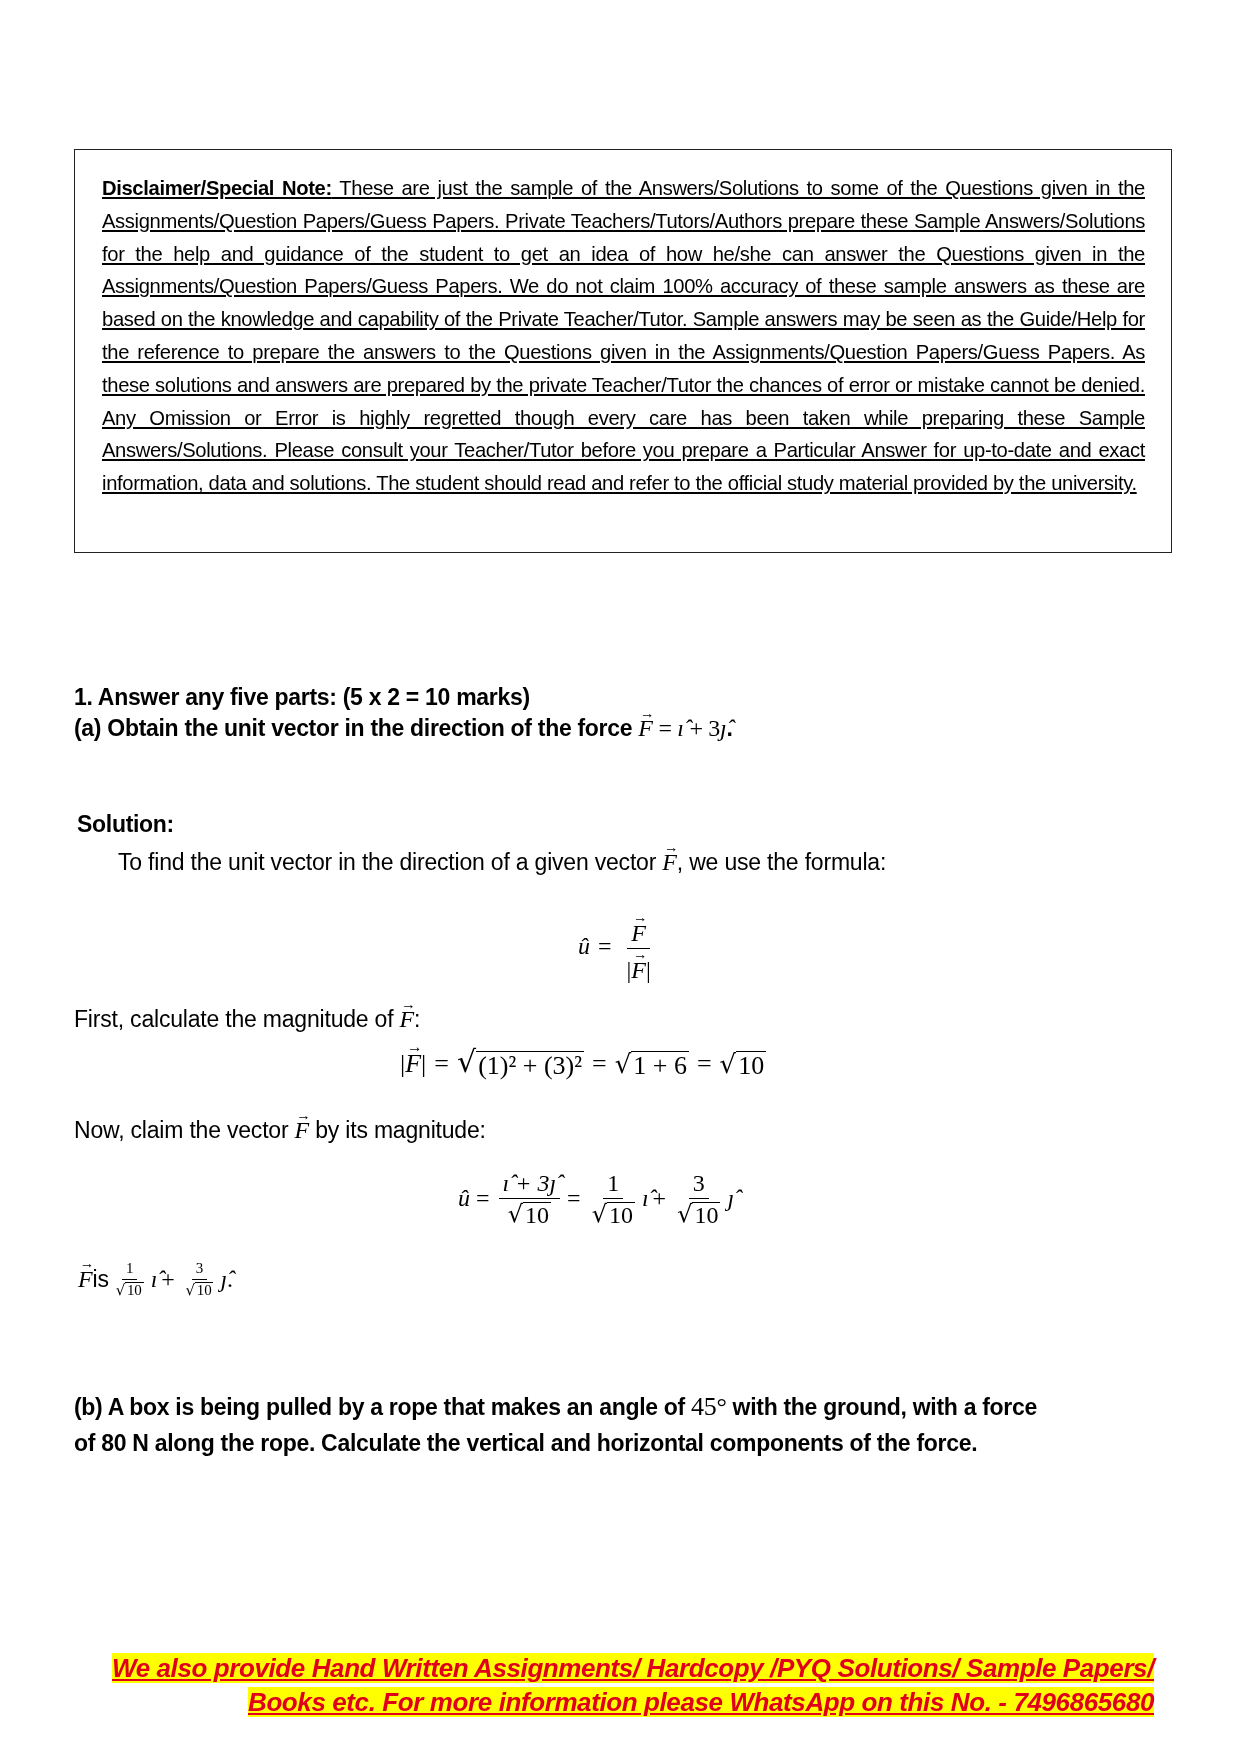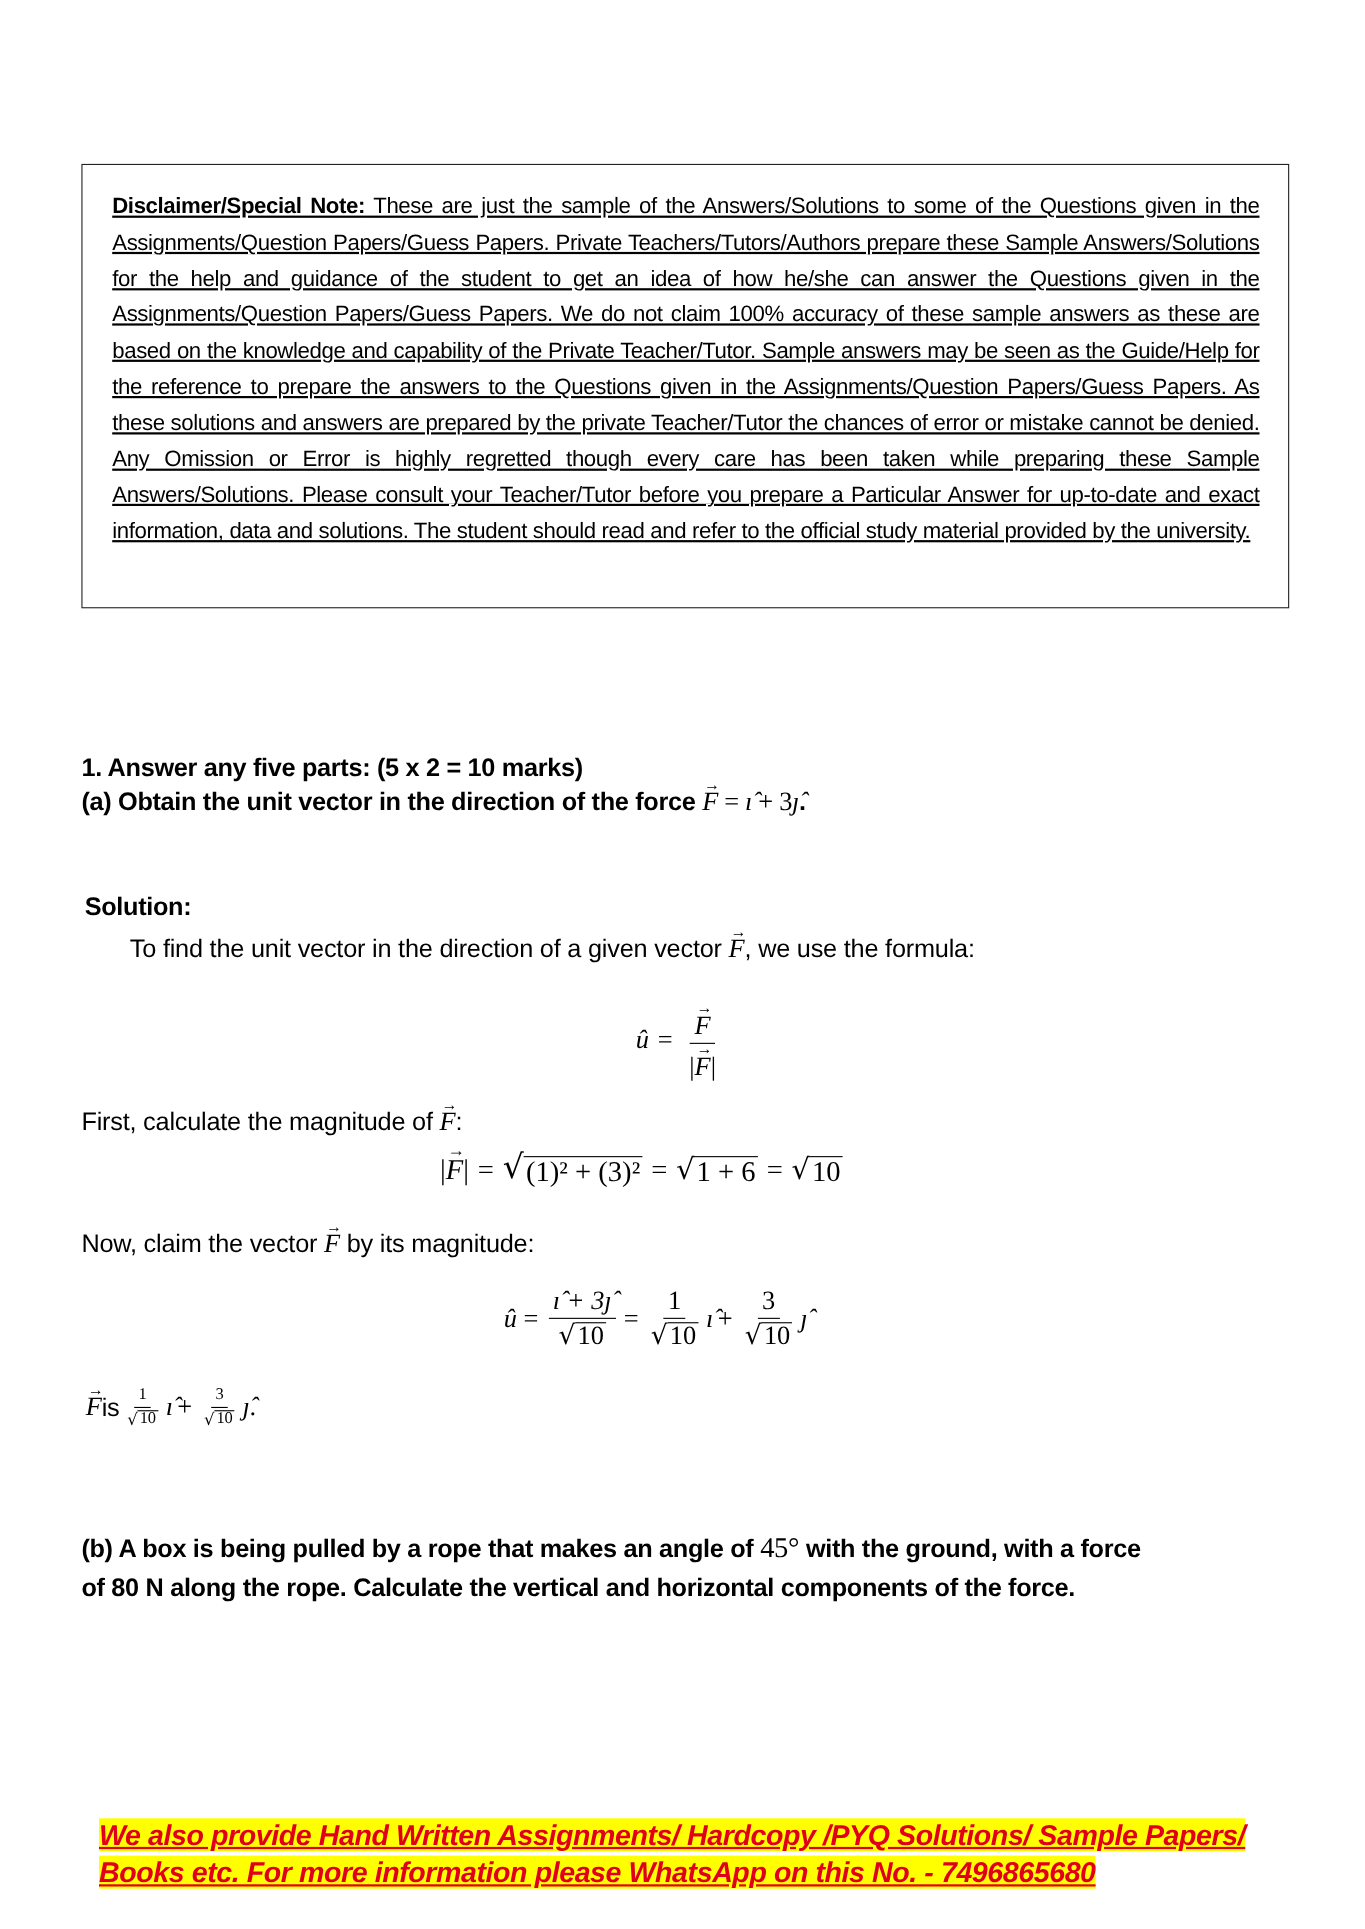--- a/index.html
+++ b/index.html
@@ -17,21 +17,21 @@
   .math { font-family: "Liberation Serif", "DejaVu Serif", serif; font-style: normal; }
   .mi { font-family: "Liberation Serif", "DejaVu Serif", serif; font-style: italic; }
   .vec { position: relative; display: inline-block; }
   .vec::before { content: "\2192"; position: absolute; top: -0.72em; left: 0.12em; font-size: 0.6em; font-style: normal; }
   .frac { display: inline-flex; flex-direction: column; align-items: center; vertical-align: middle; margin: 0 3px; }
   .frac .num { padding: 0 4px 2px 4px; border-bottom: 1.6px solid #000; line-height: 1.1; }
   .frac .den { padding: 2px 4px 0 4px; line-height: 1.1; }
   .sqrt { display: inline-flex; align-items: flex-end; }
   .sqrt .rad-sign { font-family: "DejaVu Serif", serif; }
   .sqrt .rad-body { border-top: 1.5px solid #000; padding: 0 2px; line-height: 1.05; }
-  .promo { position: absolute; left: 90px; top: 1651px; width: 1064px; text-align: left;
+  .promo { position: absolute; left: 90px; top: 1651px; width: 1064px; text-align: right;
            font-family: "Liberation Sans Narrow", "Liberation Sans", sans-serif;
            font-weight: bold; font-style: italic; font-size: 26px; line-height: 34px; color: #e0001b; letter-spacing: -0.4px; }
   .promo span { background: #ffff00; text-decoration: underline; }
 </style>
 </head>
 <body>
 
 <div class="disclaimer-box">
   <p class="disclaimer-text"><b>Disclaimer/Special Note:</b><span> These are just the sample of the Answers/Solutions to some of the Questions given in the Assignments/Question Papers/Guess Papers. Private Teachers/Tutors/Authors prepare these Sample Answers/Solutions for the help and guidance of the student to get an idea of how he/she can answer the Questions given in the Assignments/Question Papers/Guess Papers. We do not claim 100% accuracy of these sample answers as these are based on the knowledge and capability of the Private Teacher/Tutor. Sample answers may be seen as the Guide/Help for the reference to prepare the answers to the Questions given in the Assignments/Question Papers/Guess Papers. As these solutions and answers are prepared by the private Teacher/Tutor the chances of error or mistake cannot be denied. Any Omission or Error is highly regretted though every care has been taken while preparing these Sample Answers/Solutions. Please consult your Teacher/Tutor before you prepare a Particular Answer for up-to-date and exact information, data and solutions. The student should read and refer to the official study material provided by the university.</span></p>
 </div>

